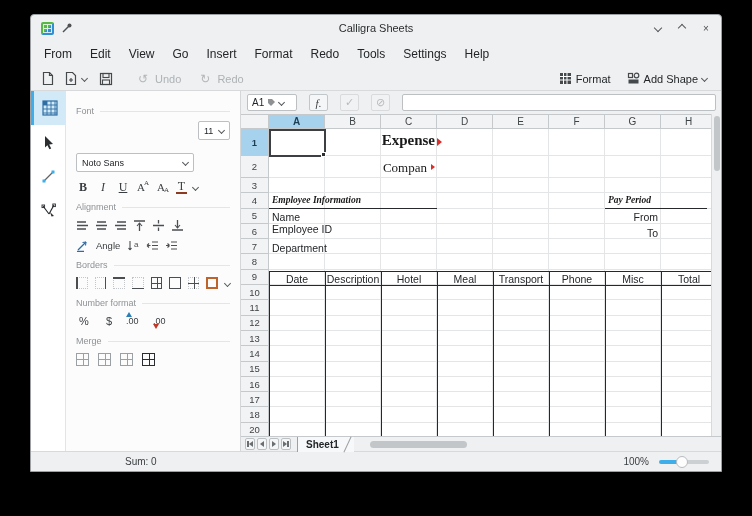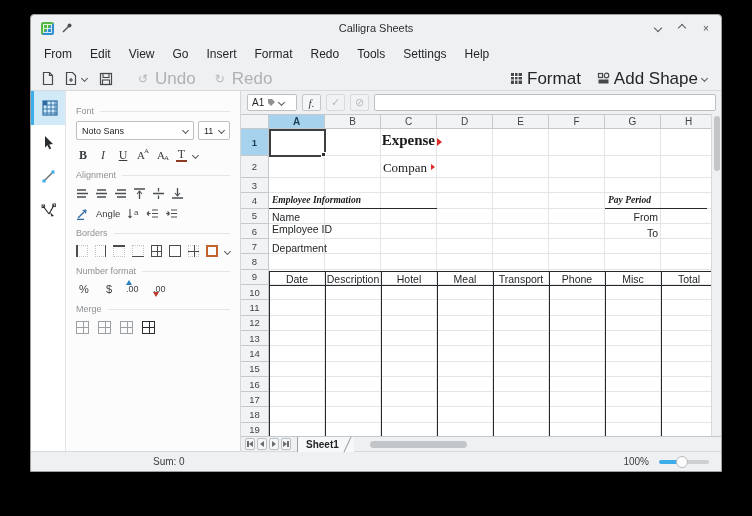--- a/index.html
+++ b/index.html
@@ -24,21 +24,21 @@
 
   
   .menubar { height:26px; display:flex; align-items:center; padding:0 4px; flex:0 0 auto; }
   .menu-item { font-size:12px; color:#232629; padding:4px 9px; cursor:default; }
 
   
   .toolbar { height:24px; display:flex; align-items:center; padding:0 10px; border-bottom:1px solid #d7d9db; flex:0 0 auto; }
   .tbtn { display:flex; align-items:center; gap:4px; margin-right:9px; color:#45494c; }
   .tbtn svg { display:block; }
   .tbtn.disabled { color:#aeb2b5; }
-  .tbtn-label { font-size:17px; }
+  .tbtn-label { font-size:11px; }
   .tb-spacer { flex:1; }
   .tb-right { display:flex; align-items:center; gap:16px; margin-right:4px; color:#232629; }
   .tb-right .tbtn { margin-right:0; color:#232629; }
   .curl { font-size:12px; color:#b4b7ba; margin-right:3px; }
 
   
   .main { flex:1; display:flex; min-height:0; }
 
   
   .toolstrip { width:35px; background:#ffffff; border-right:1px solid #e2e4e6; display:flex; flex-direction:column; align-items:stretch; padding-top:0; }
@@ -48,21 +48,21 @@
 
   
   .sidebar { width:175px; background:#fcfcfc; border-right:1px solid #d4d6d8; padding:8px 10px 0 10px; overflow:hidden; }
   .sb-title { font-size:13px; color:#232629; margin-bottom:2px; }
   .sb-sec { display:flex; align-items:center; gap:6px; margin:7px 0 5px 0; }
   .sb-sec-label { font-size:9px; color:#8e9295; white-space:nowrap; }
   .sb-sec-rule { flex:1; height:1px; background:#e3e5e7; }
   .combo { height:19px; background:#fff; border:1px solid #bcc0c3; border-radius:2px; display:flex; align-items:center; padding:0 5px; gap:4px; }
   .combo-text { font-size:9px; color:#232629; flex:1; }
   .font-row { display:flex; gap:4px; margin-bottom:7px; }
-  .combo.family { flex:1; }
+  .combo.family { flex:1;margin-top:32px; }
   .combo.size { width:32px; }
   .icon-row { display:flex; align-items:center; gap:6px; margin-bottom:4px; min-height:16px; }
   .fmt { font-family:"Liberation Serif",serif; font-size:12px; color:#3a3e41; width:14px; text-align:center; }
   .fmt.b { font-weight:bold; }
   .fmt.i { font-style:italic; }
   .fmt.u { text-decoration:underline; }
   .supsub { position:relative; font-family:"Liberation Serif",serif; font-size:11px; color:#3a3e41; width:14px; text-align:left; padding-left:1px;}
   .supsub .mini { position:absolute; font-size:7px; right:1px; }
   .supsub .mini.up { top:-2px; } .supsub .mini.dn { bottom:-1px; }
   .fontcolor { font-family:"Liberation Serif",serif; font-size:12px; color:#3a3e41; border-bottom:2px solid #8c3b22; width:11px; text-align:center; line-height:11px; }
@@ -85,21 +85,21 @@
   .arr.blue { border-width:0 3px 5px 3px; border-color:transparent transparent #2980b9 transparent; }
   .arr.red  { border-width:5px 3px 0 3px; border-color:#c0392b transparent transparent transparent; }
   .msq { width:13px; height:13px; border:1px solid #9aa0a4; position:relative; }
   .msq::before { content:""; position:absolute; left:50%; top:0; bottom:0; width:1px; background:#9aa0a4; }
   .msq::after { content:""; position:absolute; top:50%; left:0; right:0; height:1px; background:#9aa0a4; }
   .msq.dark { border-color:#2b2e31; } .msq.dark::before,.msq.dark::after { background:#2b2e31; }
 
   
   .sheetcol { flex:1; display:flex; flex-direction:column; min-width:0; }
 
-  .formulabar { height:23px; display:flex; align-items:center; gap:5px; padding:0 5px 0 6px; flex:0 0 auto; }
+  .formulabar { height:23px; display:flex; align-items:center; gap:12px; padding:0 5px 0 6px; flex:0 0 auto; }
   .cellref { width:50px; height:17px; background:#fff; border:1px solid #bcc0c3; border-radius:2px; display:flex; align-items:center; padding:0 4px; gap:3px; }
   .cellref-text { font-size:10px; color:#232629; }
   .fx-btn { width:19px; height:17px; border:1px solid #c3c6c9; border-radius:2px; display:flex; align-items:center; justify-content:center; font-family:"Liberation Serif",serif; font-style:italic; font-size:11px; color:#3a3e41; background:#f5f6f7; }
   .fb-btn { width:19px; height:17px; border:1px solid #d8dadc; border-radius:2px; display:flex; align-items:center; justify-content:center; font-size:11px; color:#b7babc; background:#f1f2f3; }
   .formula-input { flex:1; height:17px; border:1px solid #bcc0c3; border-radius:2px; background:#fff; font-size:10px; padding:0 4px; outline:none; }
 
   .sheetarea { flex:1; display:flex; min-height:0; position:relative; }
   .rowcol { width:28px; flex:0 0 auto; display:flex; flex-direction:column; }
   .corner { height:15px; background:#f2f3f4; border:1px solid #c6c9cb; border-left:none; }
   .row-hdr { height:15.3px; background:#f2f3f4; border:1px solid #c6c9cb; border-top:none; border-left:none; font-size:9.5px; color:#3f4победа; color:#3f4346; display:flex; align-items:center; justify-content:center; flex:0 0 auto; }
@@ -132,21 +132,21 @@
   .ntri.left { border-width:3px 4px 3px 0; border-color:transparent #6a6e71 transparent transparent; }
   .ntri.right { border-width:3px 0 3px 4px; border-color:transparent transparent transparent #6a6e71; }
   .nbar { width:1.5px; height:6px; background:#6a6e71; }
   .sheettab { display:flex; align-items:center; margin-left:4px; height:15px; position:relative; padding:0 6px 0 8px; border-left:1px solid #9da0a3; background:#f7f8f9; }
   .sheettab-label { font-size:10px; font-weight:bold; color:#232629; }
   .tab-slant { width:1px; height:17px; background:#9da0a3; transform:rotate(25deg); margin-left:8px; }
   .hthumb { width:97px; height:7px; border-radius:3.5px; background:#c3c6c9; margin-left:14px; }
 
   
   .statusbar { height:20px; flex:0 0 auto; display:flex; align-items:center; padding:0 12px 0 8px; border-top:1px solid #d7d9db; background:#eff0f1; }
-  .sum-text { font-size:10px; color:#3a3e41; margin-left:114px; }
+  .sum-text { font-size:10px; color:#3a3e41; margin-left:86px; }
   .zoomgroup { margin-left:auto; display:flex; align-items:center; gap:10px; }
   .zoom-text { font-size:10px; color:#3a3e41; }
   .slider { position:relative; width:50px; height:14px; }
   .slider-track { position:absolute; top:5.5px; left:0; width:100%; height:3.5px; border-radius:2px; background:linear-gradient(90deg,#3daee9 0 46%, #cdd0d2 46% 100%); }
   .slider-handle { position:absolute; top:1px; left:17px; width:12px; height:12px; border-radius:50%; background:#fdfdfd; border:1px solid #b9bcbe; }
 </style>
 </head>
 <body>
 
 <div class="window">
@@ -446,21 +446,21 @@
               <div class="row-hdr">9</div>
               <div class="row-hdr">10</div>
               <div class="row-hdr">11</div>
               <div class="row-hdr">12</div>
               <div class="row-hdr">13</div>
               <div class="row-hdr">14</div>
               <div class="row-hdr">15</div>
               <div class="row-hdr">16</div>
               <div class="row-hdr">17</div>
               <div class="row-hdr">18</div>
-              <div class="row-hdr">19</div>
+              <div class="row-hdr">20</div>
             </div>
         </div>
         <div class="gridwrap">
           <div class="colhdrs">
               <div class="col-hdr">A</div>
               <div class="col-hdr">B</div>
               <div class="col-hdr">C</div>
               <div class="col-hdr">D</div>
               <div class="col-hdr">E</div>
               <div class="col-hdr">F</div>

